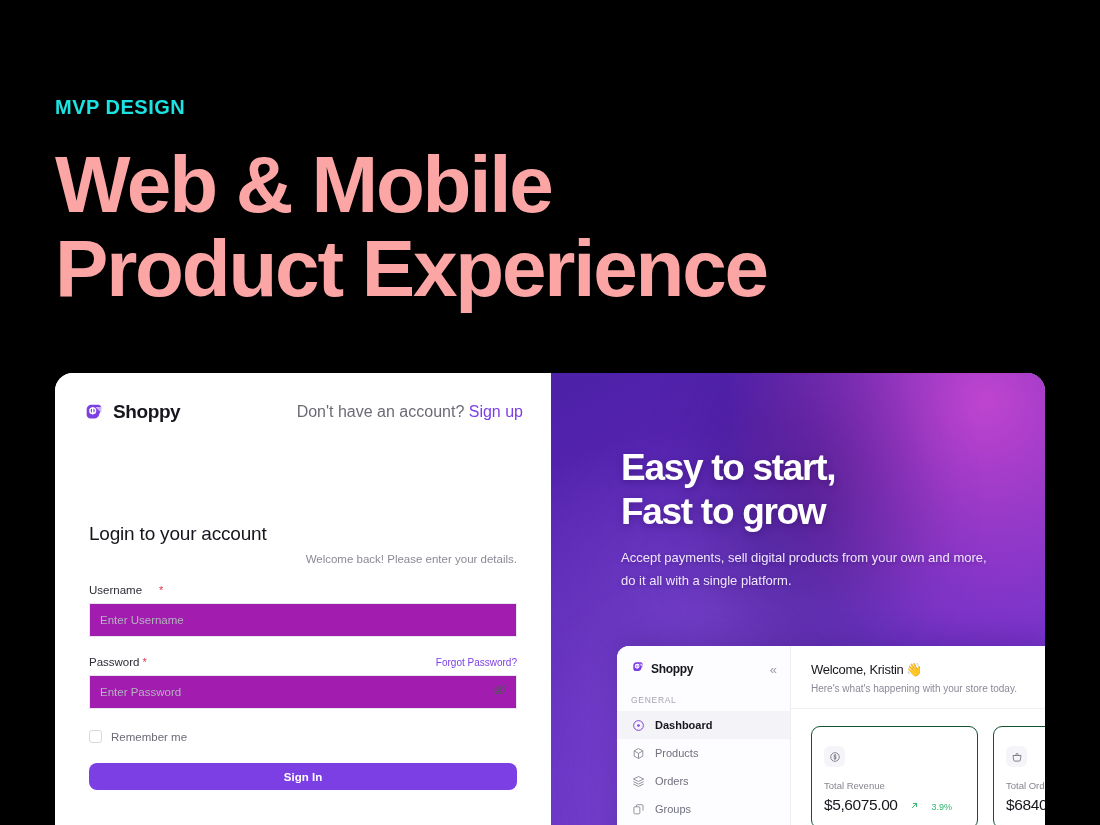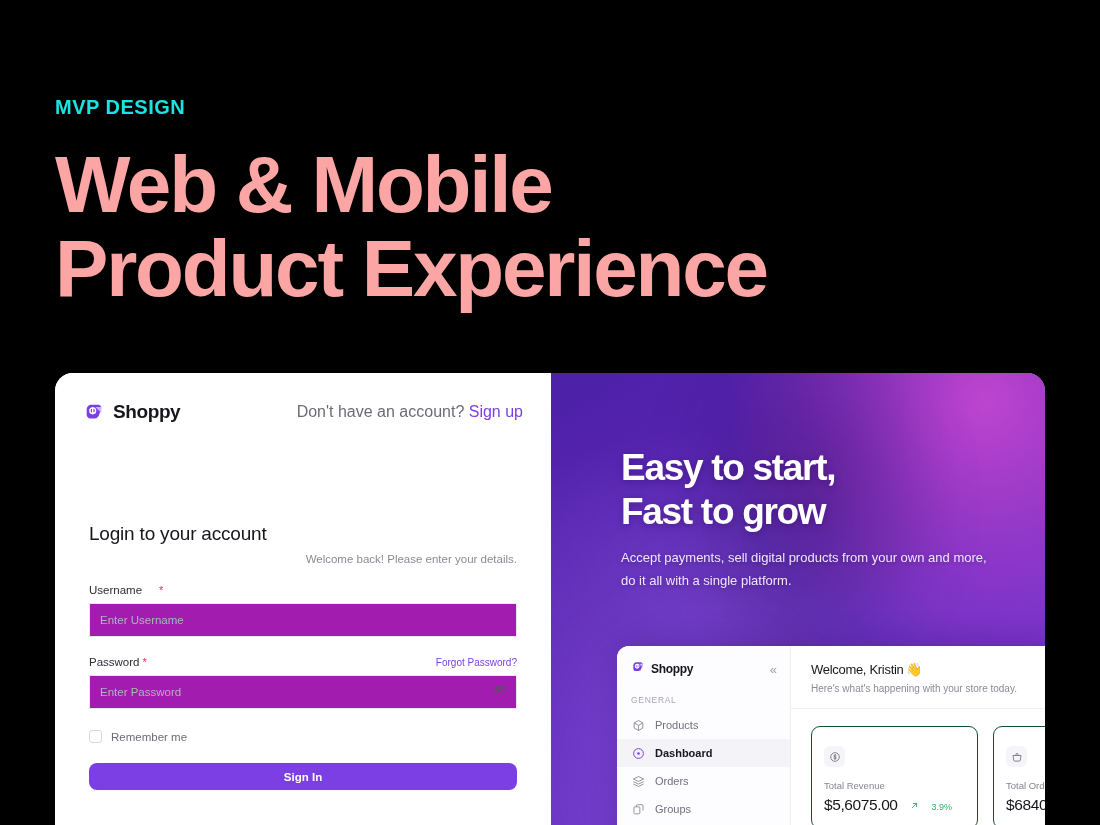--- a/index.html
+++ b/index.html
@@ -248,39 +248,39 @@
                   <path d="M10.6 7.4 L10.6 13.8" stroke="#ffffff" stroke-width="1.9" stroke-linecap="round"></path>
                 </svg>
               </span>
               <span class="dash-brand-name">Shoppy</span>
             </div>
             <span class="collapse">«</span>
           </div>
 
           <div class="dash-section">GENERAL</div>
 
+          <div class="nav-item active">
+            <span class="nav-ico">
+              <svg width="13" height="13" viewBox="0 0 24 24" fill="none" stroke="#7B3FE4" stroke-width="1.8">
+                <circle cx="12" cy="12" r="9"></circle>
+                  <circle cx="12" cy="12" r="2.4" fill="#7B3FE4" stroke="none"></circle>
+              </svg>
+            </span>
+            <span>Dashboard</span>
+          </div>
+
           <div class="nav-item">
             <span class="nav-ico">
               <svg width="13" height="13" viewBox="0 0 24 24" fill="none" stroke="#8a8a98" stroke-width="1.7" stroke-linejoin="round">
                 <path d="M12 2.8 20 7.2 20 16.8 12 21.2 4 16.8 4 7.2 Z"></path>
                   <path d="M4 7.2 12 11.8 20 7.2"></path>
                   <path d="M12 11.8 12 21.2"></path>
               </svg>
             </span>
             <span>Products</span>
-          </div>
-
-          <div class="nav-item active">
-            <span class="nav-ico">
-              <svg width="13" height="13" viewBox="0 0 24 24" fill="none" stroke="#7B3FE4" stroke-width="1.8">
-                <circle cx="12" cy="12" r="9"></circle>
-                  <circle cx="12" cy="12" r="2.4" fill="#7B3FE4" stroke="none"></circle>
-              </svg>
-            </span>
-            <span>Dashboard</span>
           </div>
 
           <div class="nav-item">
             <span class="nav-ico">
               <svg width="13" height="13" viewBox="0 0 24 24" fill="none" stroke="#8a8a98" stroke-width="1.7" stroke-linejoin="round">
                 <path d="M12 2.8 21.5 7.4 12 12 2.5 7.4 Z"></path>
                   <path d="M2.5 12.2 12 16.8 21.5 12.2"></path>
                   <path d="M2.5 16.6 12 21.2 21.5 16.6"></path>
               </svg>
             </span>

